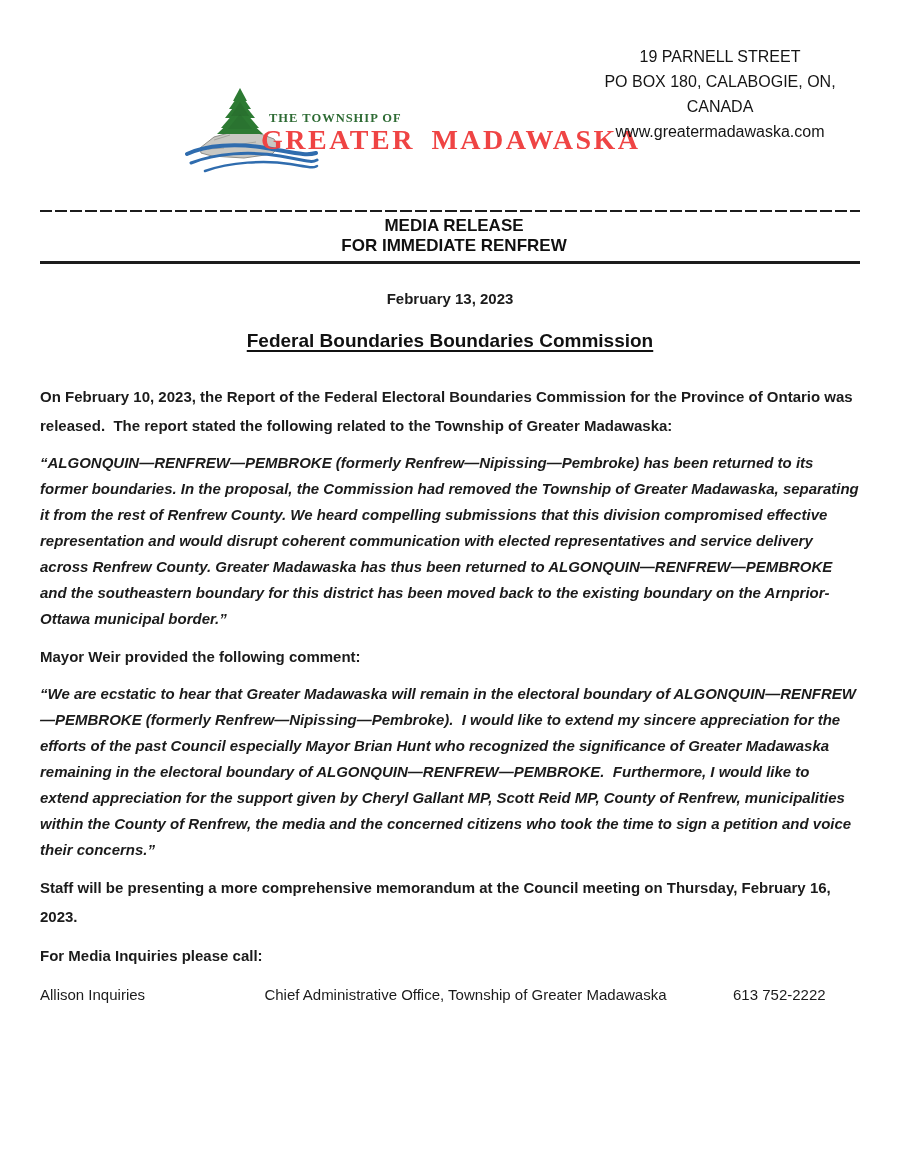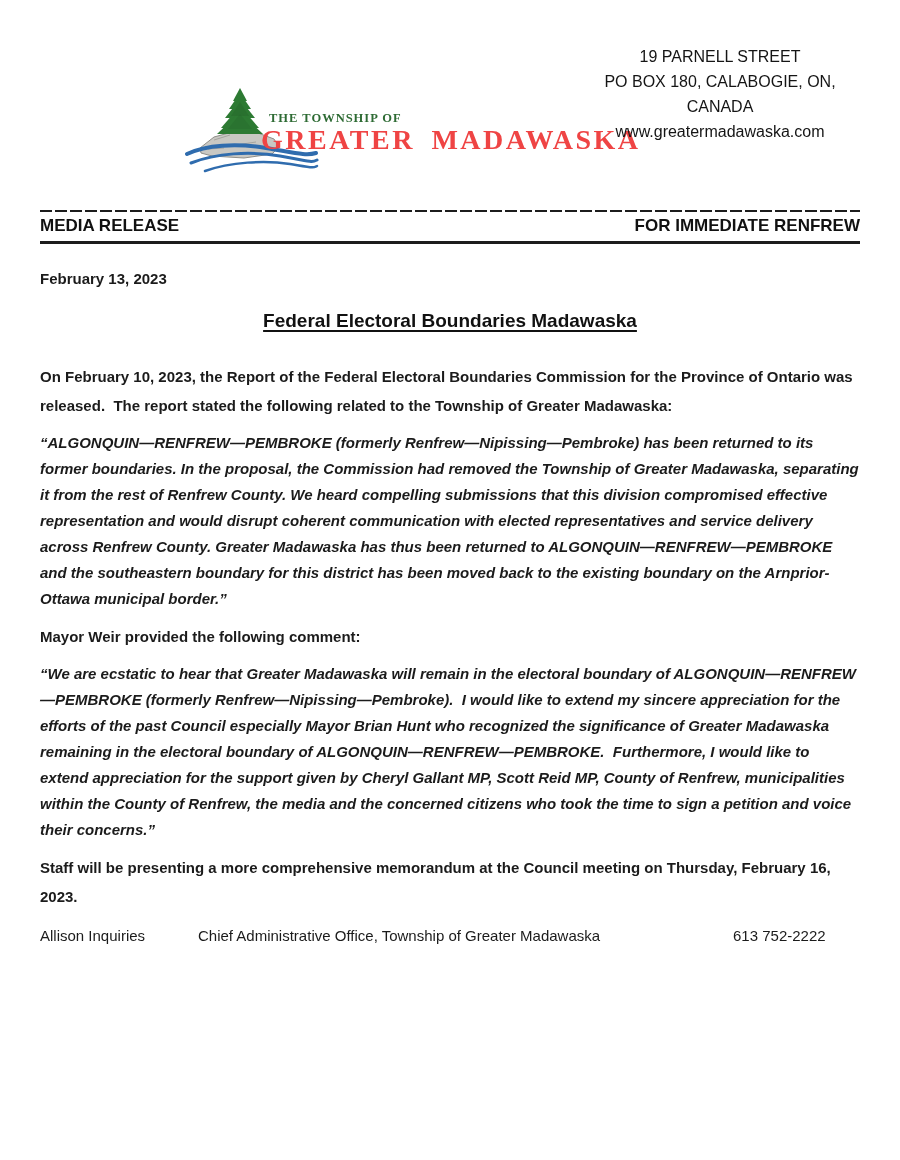--- a/index.html
+++ b/index.html
@@ -37,38 +37,38 @@
   }
 
   
   .content { padding: 12px 40px 0 40px; }
   .rule-dashed {
     height: 2px; margin-top: 0;
     background: repeating-linear-gradient(to right, #1c1c1c 0 12px, transparent 12px 15px);
   }
   .release-bar {
     display: flex; justify-content: space-between; align-items: center;
-    margin: 4px 0 5px 0;
-    font-weight: bold; font-size: 17px; color: #111;
+    margin: 4px 0 5px 8px;
+    font-weight: bold; font-size: 17px; color: #111; flex-direction: column;
   }
   .rule-solid { height: 3px; background: #1c1c1c; }
 
   p { font-size: 15px; line-height: 29px; margin: 0 0 10px 0; white-space: pre-wrap; font-weight: bold; }
-  .date { font-weight: bold; margin-top: 20px; margin-bottom: 0; }
+  .date { font-weight: bold; margin-top: 20px; margin-bottom: 0; text-align: center; }
   .doc-title {
     font-size: 19px; font-weight: bold; text-align: center;
     margin: 16px 0 29px 0; line-height: 24px;
     text-decoration: underline; text-decoration-thickness: 2px; text-underline-offset: 3px;
     color: #111;
   }
   .quote { font-style: italic; line-height: 26px; }
 
   .contact-row { display: flex; font-size: 15px; line-height: 29px; margin-top: 0; }
   .contact-name { width: 158px; flex: 0 0 auto; }
-  .contact-role { width: 535px; flex: 0 0 auto; }
+  .contact-role { width: 535px; flex: 0 0 auto; text-align: center; }
   .contact-phone { flex: 0 0 auto; }
 </style>
 </head>
 <body>
 
 <div class="page">
 
   <div class="header">
 
     <div class="logo">
@@ -110,32 +110,33 @@
 
     <div class="release-bar">
       <span>MEDIA RELEASE</span>
       <span>FOR IMMEDIATE RENFREW</span>
     </div>
 
     <div class="rule-solid"></div>
 
     <p class="date">February 13, 2023</p>
 
-    <div class="doc-title">Federal Electoral Boundaries Madawaska</div>
+    <div class="doc-title">Federal Boundaries Boundaries Commission</div>
 
     <p>On February 10, 2023, the Report of the Federal Electoral Boundaries Commission for the Province of Ontario was released.  The report stated the following related to the Township of Greater Madawaska:</p>
 
     <p class="quote">“ALGONQUIN—RENFREW—PEMBROKE (formerly Renfrew—Nipissing—Pembroke) has been returned to its former boundaries. In the proposal, the Commission had removed the Township of Greater Madawaska, separating it from the rest of Renfrew County. We heard compelling submissions that this division compromised effective representation and would disrupt coherent communication with elected representatives and service delivery across Renfrew County. Greater Madawaska has thus been returned to ALGONQUIN—RENFREW—PEMBROKE and the southeastern boundary for this district has been moved back to the existing boundary on the Arnprior-Ottawa municipal border.”</p>
 
     <p>Mayor Weir provided the following comment:</p>
 
     <p class="quote">“We are ecstatic to hear that Greater Madawaska will remain in the electoral boundary of ALGONQUIN—RENFREW—PEMBROKE (formerly Renfrew—Nipissing—Pembroke).  I would like to extend my sincere appreciation for the efforts of the past Council especially Mayor Brian Hunt who recognized the significance of Greater Madawaska remaining in the electoral boundary of ALGONQUIN—RENFREW—PEMBROKE.  Furthermore, I would like to extend appreciation for the support given by Cheryl Gallant MP, Scott Reid MP, County of Renfrew, municipalities within the County of Renfrew, the media and the concerned citizens who took the time to sign a petition and voice their concerns.”</p>
 
     <p>Staff will be presenting a more comprehensive memorandum at the Council meeting on Thursday, February 16, 2023.</p>
 
+    <p>For Media Inquiries please call:</p>
 
     <div class="contact-row">
       <span class="contact-name">Allison Inquiries</span>
       <span class="contact-role">Chief Administrative Office, Township of Greater Madawaska</span>
       <span class="contact-phone">613 752-2222</span>
     </div>
 
   </div>
 
 </div>

